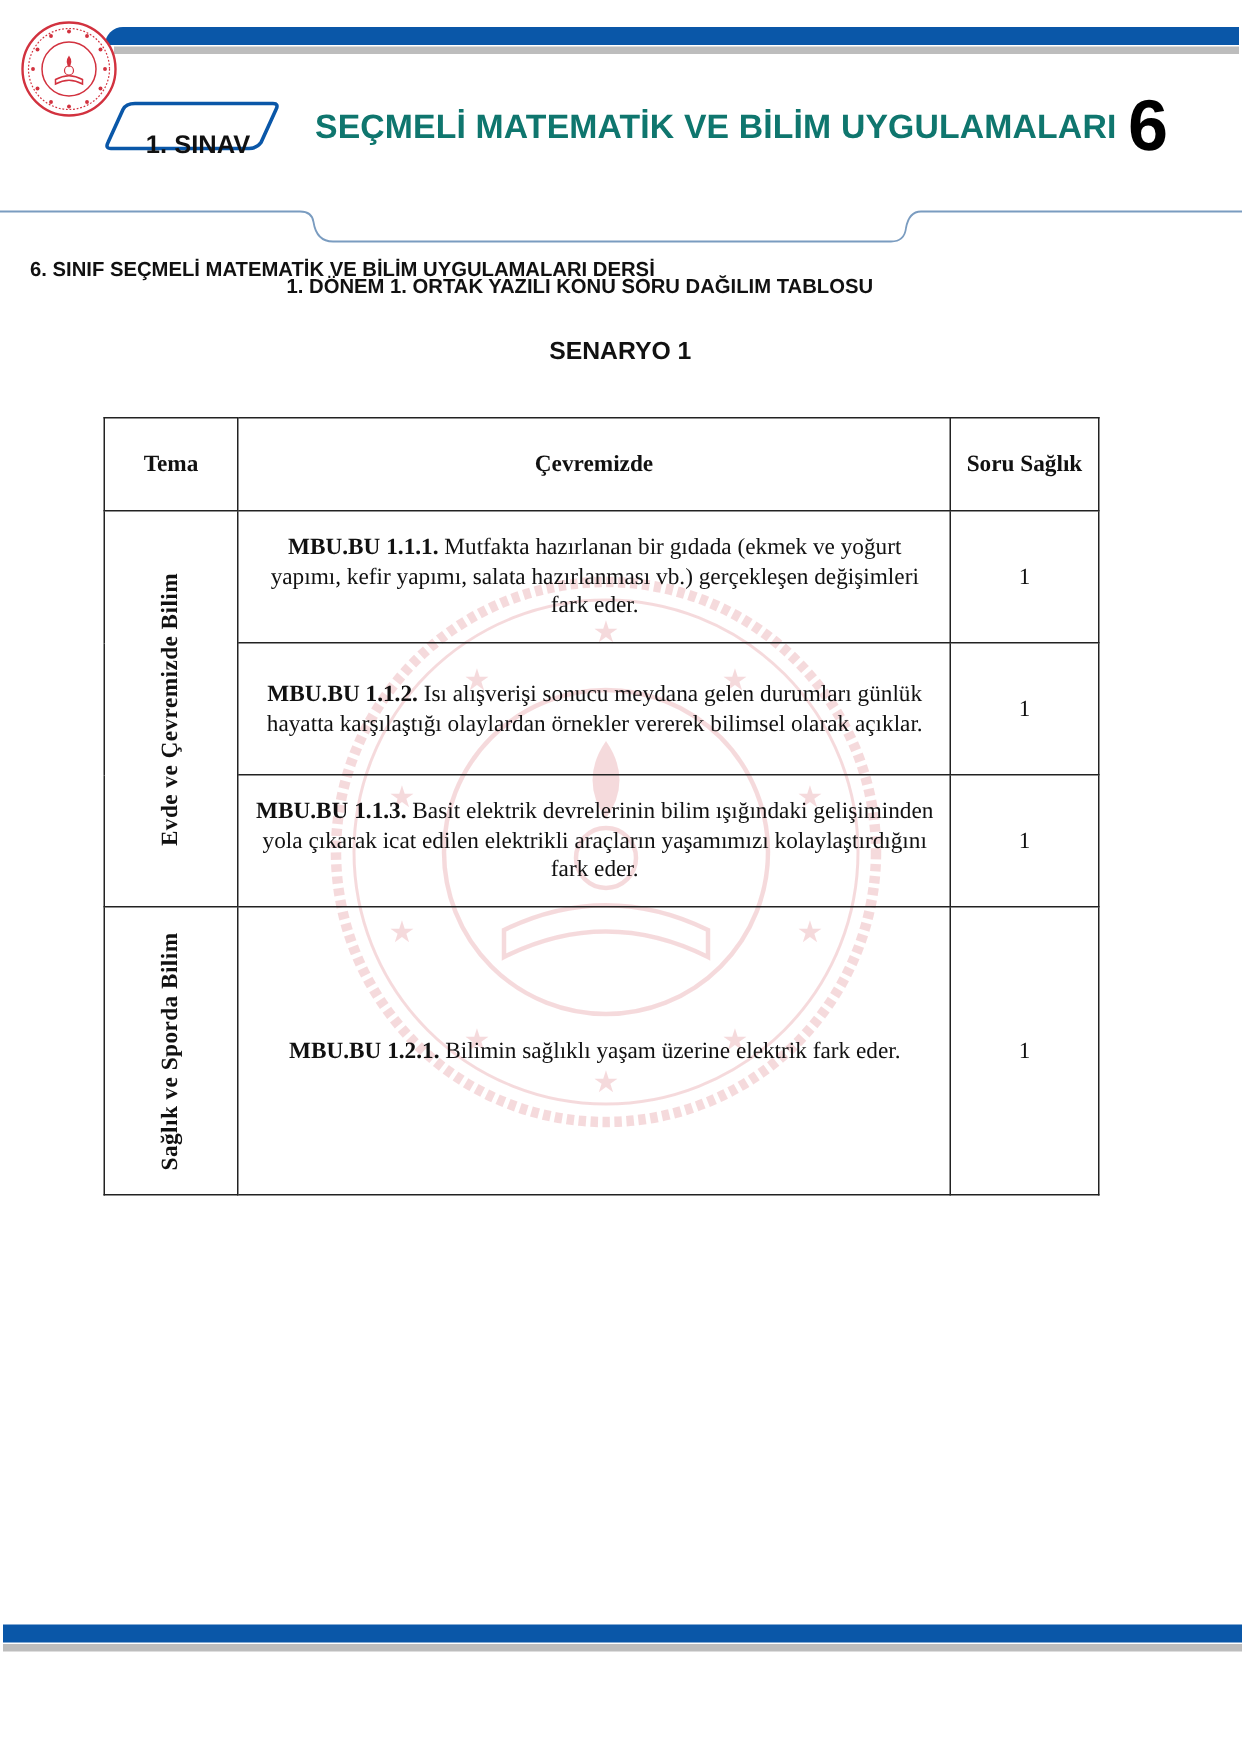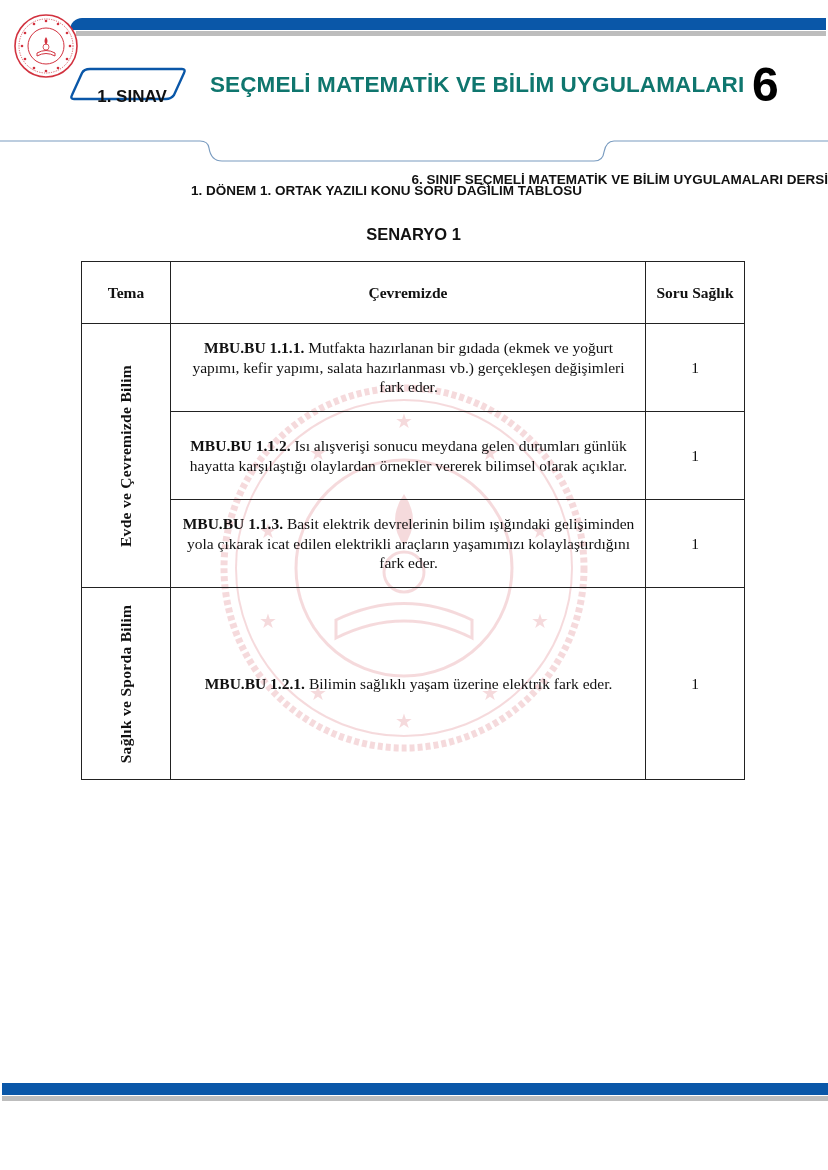--- a/index.html
+++ b/index.html
@@ -12,27 +12,27 @@
 
   .exam-badge { position:absolute; left:68px; top:67px; width:120px; height:34px; }
   .exam-badge svg { position:absolute; left:0; top:0; }
   .exam-badge-label { position:absolute; left:0; top:0; width:120px; height:34px; line-height:34px; text-align:center; font-weight:bold; font-size:17px; padding-left:8px; box-sizing:border-box; color:#111;margin-top:13px; }
 
   .header-title { position:absolute; left:191px; top:72px; font-weight:bold; font-size:22.5px; letter-spacing:0.1px; color:#0f766e; white-space:nowrap;margin-left:19px; }
   .grade-number { position:absolute; left:752px; top:56px; font-weight:bold; font-size:48px; line-height:58px; color:#000; }
 
   .header-divider { position:absolute; left:0; top:128px; width:828px; height:40px; }
 
-  .doc-title-1 { position:absolute; left:0; width:828px; top:172px; text-align:right; font-weight:bold; font-size:13.5px; padding-left:20px; box-sizing:border-box; }
+  .doc-title-1 { position:absolute; left:0; width:828px; top:172px; text-align:left; font-weight:bold; font-size:13.5px; padding-left:20px; box-sizing:border-box; }
   .doc-title-2 { position:absolute; left:191px; top:183px; font-weight:bold; font-size:13.5px; }
   .scenario { position:absolute; left:0; width:813px; top:225px; text-align:center; font-weight:bold; font-size:16.5px; padding-left:14px; box-sizing:border-box; }
 
   .watermark { position:absolute; left:218px; top:382px; width:372px; height:372px; opacity:0.16; pointer-events:none; }
 
-  table.dist { position:absolute; left:69px; top:261px; width:664px; border-collapse:collapse; font-family:"Liberation Serif", serif; font-size:15.5px; color:#111; background:transparent;margin-left:12px; }
+  table.dist { position:absolute; left:69px; top:278px; width:664px; border-collapse:collapse; font-family:"Liberation Serif", serif; font-size:15.5px; color:#111; background:transparent; }
   table.dist td, table.dist th { border:1.6px solid #222; padding:0; }
   table.dist th { font-weight:bold; height:61px; font-size:15.5px; }
   .col-tema { width:88px; }
   .col-soru { width:98px; }
   .cell-kaz { padding:0 10px 0 11px !important; line-height:19.5px; vertical-align:middle;text-align:center; }
   .cell-kaz b { font-weight:bold; }
   .cell-count { text-align:center; vertical-align:middle; }
   .theme-cell { position:relative; }
   .theme-label { position:absolute; left:50%; top:50%; transform:translate(-50%,-50%) rotate(-90deg); white-space:nowrap; font-weight:bold; font-size:15.5px; letter-spacing:0.3px; }
 

